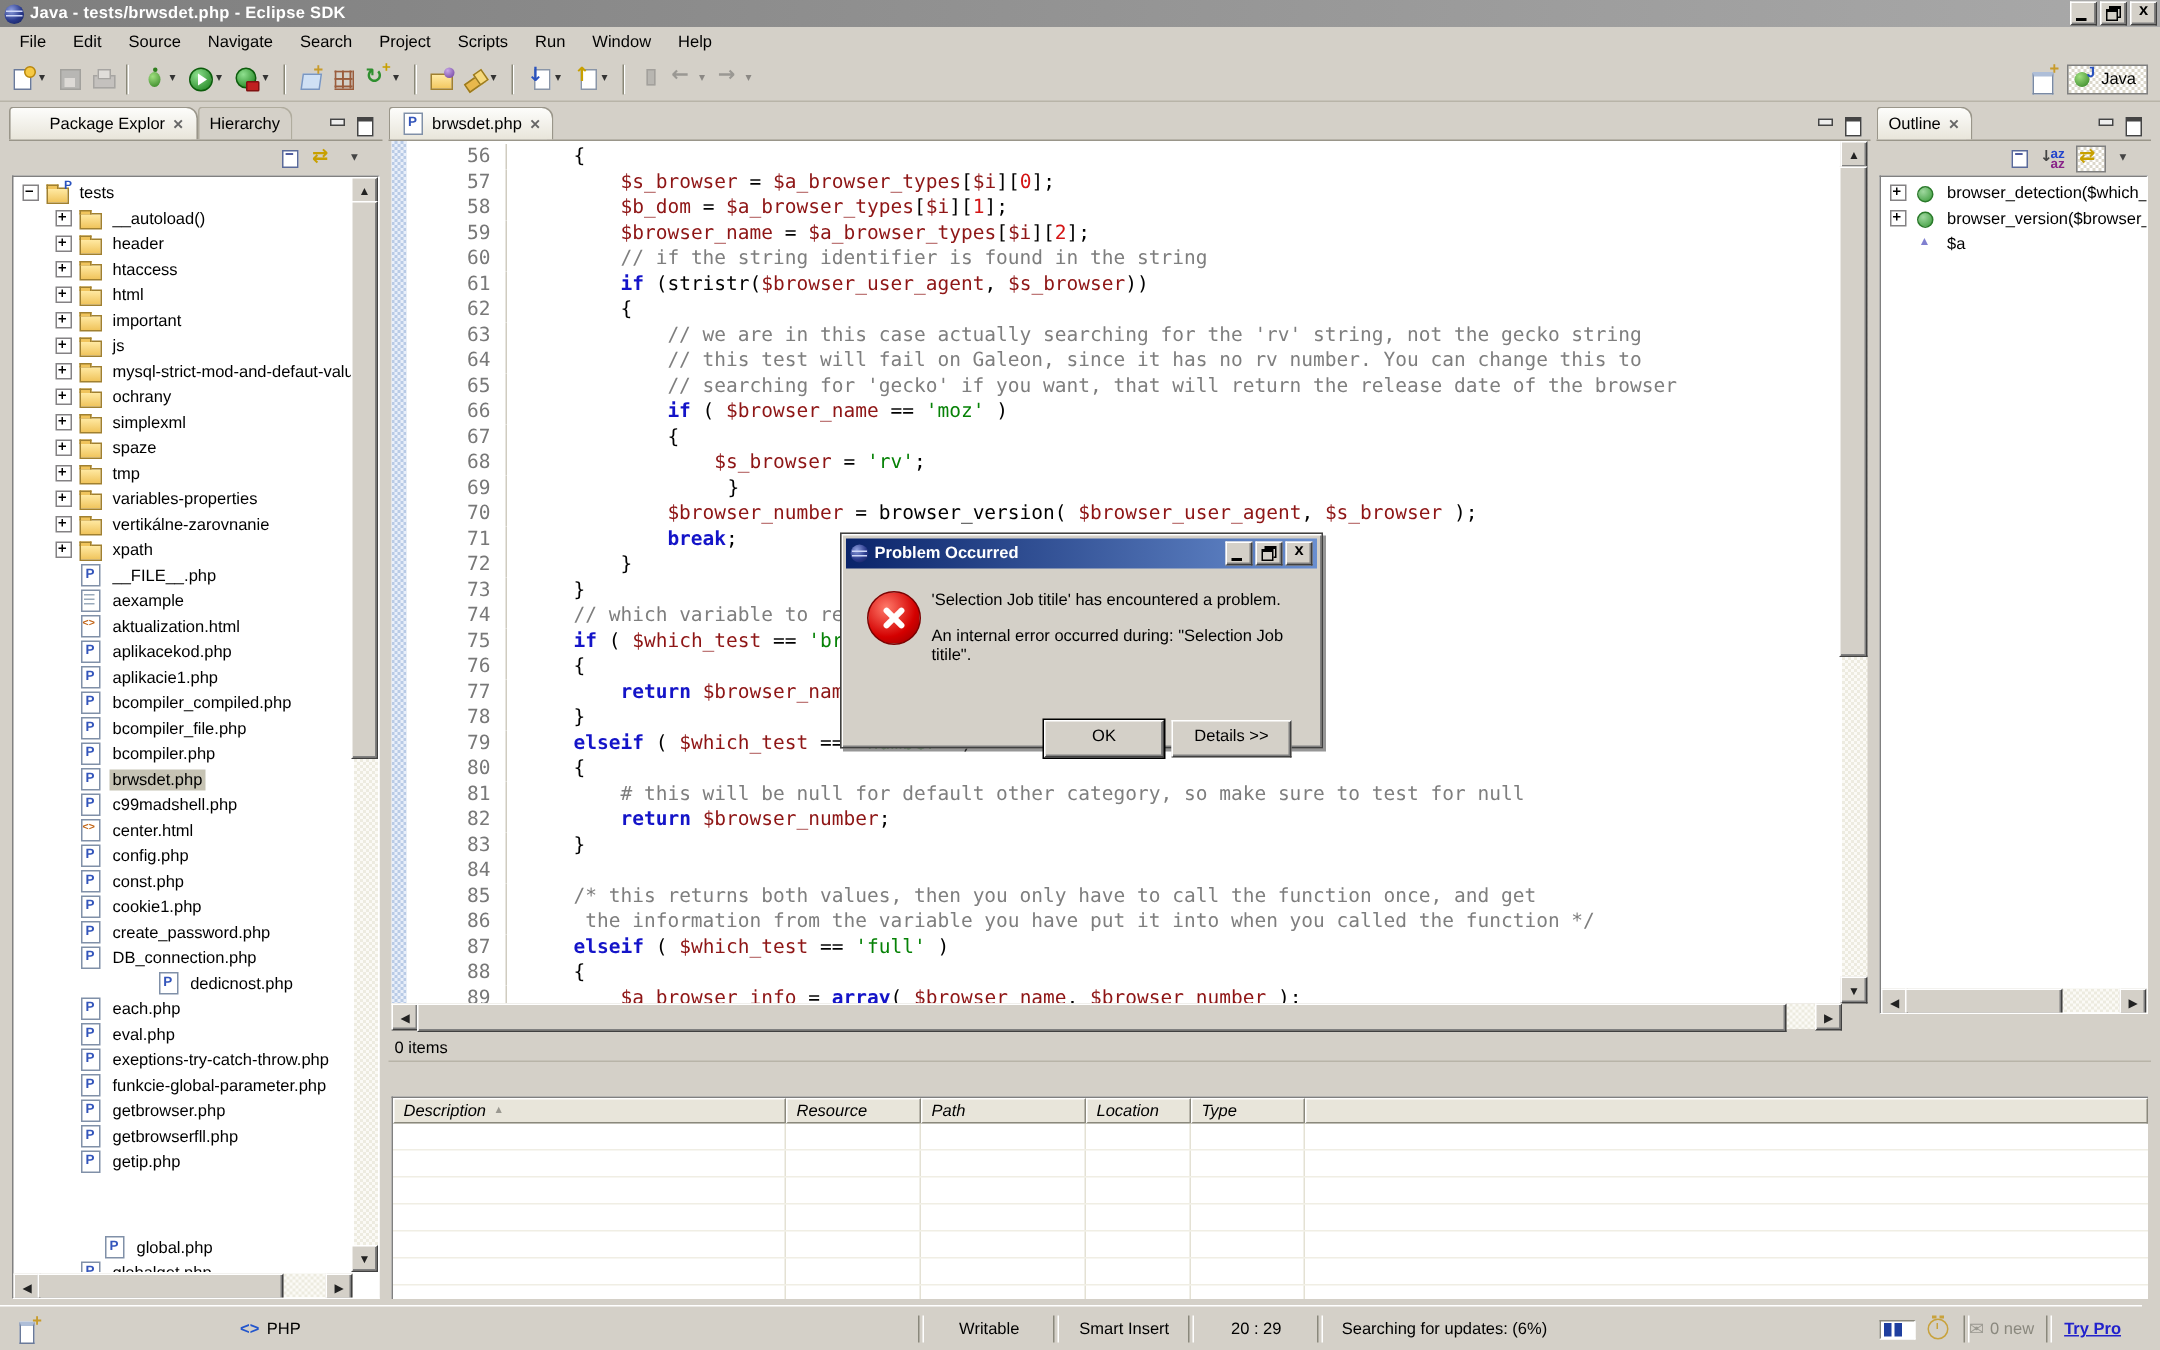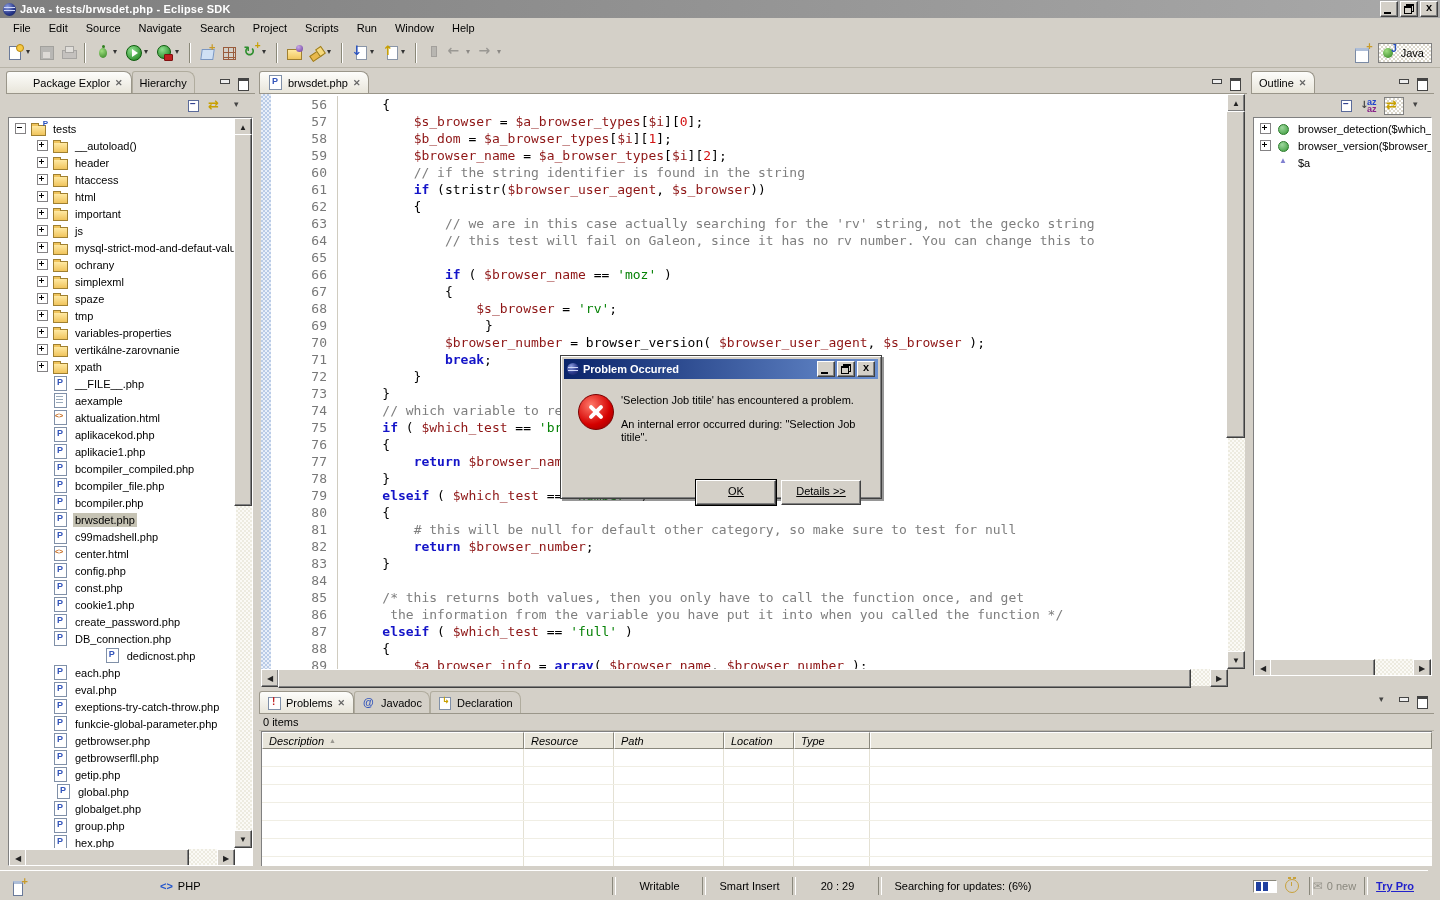--- a/index.html
+++ b/index.html
@@ -145,21 +145,21 @@
     border:1px solid #404040;box-shadow:inset 1px 1px 0 #fff,inset -1px -1px 0 #808080, 2px 2px 0 rgba(64,64,64,.55);}
   .dlg-title{height:20px;margin:3px;background:linear-gradient(90deg,#0a246a,#6a8fd0);display:flex;align-items:center;padding:0 3px;}
   .dlg-title .dt{color:#fff;font-weight:bold;margin-left:4px;flex:1;}
   .dlg-body{position:relative;}
   .err-icon{position:absolute;left:17px;top:12px;width:34px;height:34px;border-radius:50%;
     background:radial-gradient(circle at 35% 30%,#ff7a6a,#d40000 60%,#8c0000);border:1px solid #7a0000;}
   .err-icon::before,.err-icon::after{content:'';position:absolute;left:8px;top:15px;width:18px;height:4px;background:#fff;border-radius:2px;}
   .err-icon::before{transform:rotate(45deg);} .err-icon::after{transform:rotate(-45deg);}
   .dlg-text{position:absolute;left:60px;top:12px;width:250px;line-height:13px;}
   .dlg-text .m2{margin-top:11px;}
-  .dlg-buttons{position:absolute;left:0;top:98px;width:100%;display:flex;justify-content:flex-end;gap:5px;padding-right:20px;box-sizing:border-box;text-decoration:underline;}
+  .dlg-buttons{position:absolute;left:0;top:98px;width:100%;display:flex;justify-content:flex-end;gap:5px;padding-right:20px;box-sizing:border-box;}
   .btn{min-width:78px;height:23px;background:#d4d0c8;border:1px solid;border-color:#fff #404040 #404040 #fff;
     box-shadow:inset -1px -1px 0 #808080;text-align:center;line-height:21px;}
   .btn.default{outline:1px solid #000;box-shadow:inset -1px -1px 0 #808080,inset 0 0 0 10px transparent;}
   .btn.default::after{content:'';}
   
   .statusbar{position:absolute;left:0;top:870px;width:1428px;height:30px;display:flex;align-items:center;border-top:1px solid #fff;}
   .st-sep{width:2px;height:18px;border-left:1px solid #8a887c;border-right:1px solid #fff;flex:none;}
   .st-cell{white-space:nowrap;padding:0 12px;}
   .fastview{width:16px;height:15px;position:relative;margin-left:12px;}
   .fastview::before{content:'';position:absolute;left:1px;top:2px;width:8px;height:11px;background:#fff;border:1px solid #6a7a9a;border-top:3px solid #aebed8;}
@@ -494,21 +494,21 @@
           <span class="tree-row" style="padding-left: 28px;">
             <span class="exp-sp"></span>
             <span class="ti ti-php"></span>
             <span class="label">getbrowserfll.php</span>
           </span>
           <span class="tree-row" style="padding-left: 28px;">
             <span class="exp-sp"></span>
             <span class="ti ti-php"></span>
             <span class="label">getip.php</span>
           </span>
-          <span class="tree-row" style="padding-left: 31px;">
+          <span class="tree-row" style="padding-left: 44px; margin-top: 40px;">
             <span class="exp-sp"></span>
             <span class="ti ti-php"></span>
             <span class="label">global.php</span>
           </span>
           <span class="tree-row" style="padding-left: 28px;">
             <span class="exp-sp"></span>
             <span class="ti ti-php"></span>
             <span class="label">globalget.php</span>
           </span>
           <span class="tree-row" style="padding-left: 28px;">
@@ -554,21 +554,21 @@
       <div id="code-lines" style="position:absolute;left:10px;top:2px;right:0;bottom:0;overflow:hidden;">
           <span class="code-line" style="display: flex;"><span class="ln">56</span><span class="ct"><span class="sy-p">    {</span></span></span>
           <span class="code-line" style="display: flex;"><span class="ln">57</span><span class="ct"><span class="sy-p">        </span><span class="sy-v">$s_browser</span><span class="sy-p"> = </span><span class="sy-v">$a_browser_types</span><span class="sy-p">[</span><span class="sy-v">$i</span><span class="sy-p">][</span><span class="sy-n">0</span><span class="sy-p">];</span></span></span>
           <span class="code-line" style="display: flex;"><span class="ln">58</span><span class="ct"><span class="sy-p">        </span><span class="sy-v">$b_dom</span><span class="sy-p"> = </span><span class="sy-v">$a_browser_types</span><span class="sy-p">[</span><span class="sy-v">$i</span><span class="sy-p">][</span><span class="sy-n">1</span><span class="sy-p">];</span></span></span>
           <span class="code-line" style="display: flex;"><span class="ln">59</span><span class="ct"><span class="sy-p">        </span><span class="sy-v">$browser_name</span><span class="sy-p"> = </span><span class="sy-v">$a_browser_types</span><span class="sy-p">[</span><span class="sy-v">$i</span><span class="sy-p">][</span><span class="sy-n">2</span><span class="sy-p">];</span></span></span>
           <span class="code-line" style="display: flex;"><span class="ln">60</span><span class="ct"><span class="sy-p">        </span><span class="sy-c">// if the string identifier is found in the string</span></span></span>
           <span class="code-line" style="display: flex;"><span class="ln">61</span><span class="ct"><span class="sy-p">        </span><span class="sy-k">if</span><span class="sy-p"> (stristr(</span><span class="sy-v">$browser_user_agent</span><span class="sy-p">, </span><span class="sy-v">$s_browser</span><span class="sy-p">))</span></span></span>
           <span class="code-line" style="display: flex;"><span class="ln">62</span><span class="ct"><span class="sy-p">        {</span></span></span>
           <span class="code-line" style="display: flex;"><span class="ln">63</span><span class="ct"><span class="sy-p">            </span><span class="sy-c">// we are in this case actually searching for the 'rv' string, not the gecko string</span></span></span>
           <span class="code-line" style="display: flex;"><span class="ln">64</span><span class="ct"><span class="sy-p">            </span><span class="sy-c">// this test will fail on Galeon, since it has no rv number. You can change this to</span></span></span>
-          <span class="code-line" style="display: flex;"><span class="ln">65</span></span>
+          <span class="code-line" style="display: flex;"><span class="ln">65</span><span class="ct"><span class="sy-p">            </span><span class="sy-c">// searching for 'gecko' if you want, that will return the release date of the browser</span></span></span>
           <span class="code-line" style="display: flex;"><span class="ln">66</span><span class="ct"><span class="sy-p">            </span><span class="sy-k">if</span><span class="sy-p"> ( </span><span class="sy-v">$browser_name</span><span class="sy-p"> == </span><span class="sy-s">'moz'</span><span class="sy-p"> )</span></span></span>
           <span class="code-line" style="display: flex;"><span class="ln">67</span><span class="ct"><span class="sy-p">            {</span></span></span>
           <span class="code-line" style="display: flex;"><span class="ln">68</span><span class="ct"><span class="sy-p">                </span><span class="sy-v">$s_browser</span><span class="sy-p"> = </span><span class="sy-s">'rv'</span><span class="sy-p">;</span></span></span>
           <span class="code-line" style="display: flex; gap: 40px;"><span class="ln">69</span><span class="ct"><span class="sy-p">            }</span></span></span>
           <span class="code-line" style="display: flex;"><span class="ln">70</span><span class="ct"><span class="sy-p">            </span><span class="sy-v">$browser_number</span><span class="sy-p"> = browser_version( </span><span class="sy-v">$browser_user_agent</span><span class="sy-p">, </span><span class="sy-v">$s_browser</span><span class="sy-p"> );</span></span></span>
           <span class="code-line" style="display: flex;"><span class="ln">71</span><span class="ct"><span class="sy-p">            </span><span class="sy-k">break</span><span class="sy-p">;</span></span></span>
           <span class="code-line" style="display: flex;"><span class="ln">72</span><span class="ct"><span class="sy-p">        }</span></span></span>
           <span class="code-line" style="display: flex;"><span class="ln">73</span><span class="ct"><span class="sy-p">    }</span></span></span>
           <span class="code-line" style="display: flex;"><span class="ln">74</span><span class="ct"><span class="sy-p">    </span><span class="sy-c">// which variable to return</span></span></span>
           <span class="code-line" style="display: flex;"><span class="ln">75</span><span class="ct"><span class="sy-p">    </span><span class="sy-k">if</span><span class="sy-p"> ( </span><span class="sy-v">$which_test</span><span class="sy-p"> == </span><span class="sy-s">'browser'</span><span class="sy-p"> )</span></span></span>
@@ -639,40 +639,20 @@
         </div>
       <div class="sb-track" style="left:0;right:0;bottom:0;height:16px;">
         <span class="sb-btn sb-lf" style="left:0;top:0;"></span>
         <div class="sb-thumb" style="left:16px;right:56px;top:0;height:16px;"></div>
         <span class="sb-btn sb-rt" style="right:0;top:0;"></span>
       </div>
     </div>
   </div>
 
   <div class="panel" style="left:259px;top:691px;width:1175px;height:177px;">
-    <div class="tabrow">
-      <span class="vtab">
-        <span class="btab-ico ico-problems"></span>
-        <span>Problems</span>
-        <span class="tab-close"></span>
-      </span>
-      <span class="vtab inactive">
-        <span class="btab-ico ico-javadoc"></span>
-        <span>Javadoc</span>
-      </span>
-      <span class="vtab inactive">
-        <span class="btab-ico ico-decl"></span>
-        <span>Declaration</span>
-      </span>
-      <span class="panel-btns">
-        <span class="vt vt-menu"></span>
-        <span class="pb minp"></span>
-        <span class="pb maxp"></span>
-      </span>
-    </div>
     <div class="items-label">0 items</div>
     <div class="ptable" style="left:2px;right:2px;top:40px;bottom:2px;">
       <div class="phead" id="problems-head">
           <span class="pcol" style="width: 262px;">
             <span>Description</span>
             <span class="sort-arrow">▲</span>
           </span>
           <span class="pcol" style="width: 90px;">
             <span>Resource</span>
           </span>

